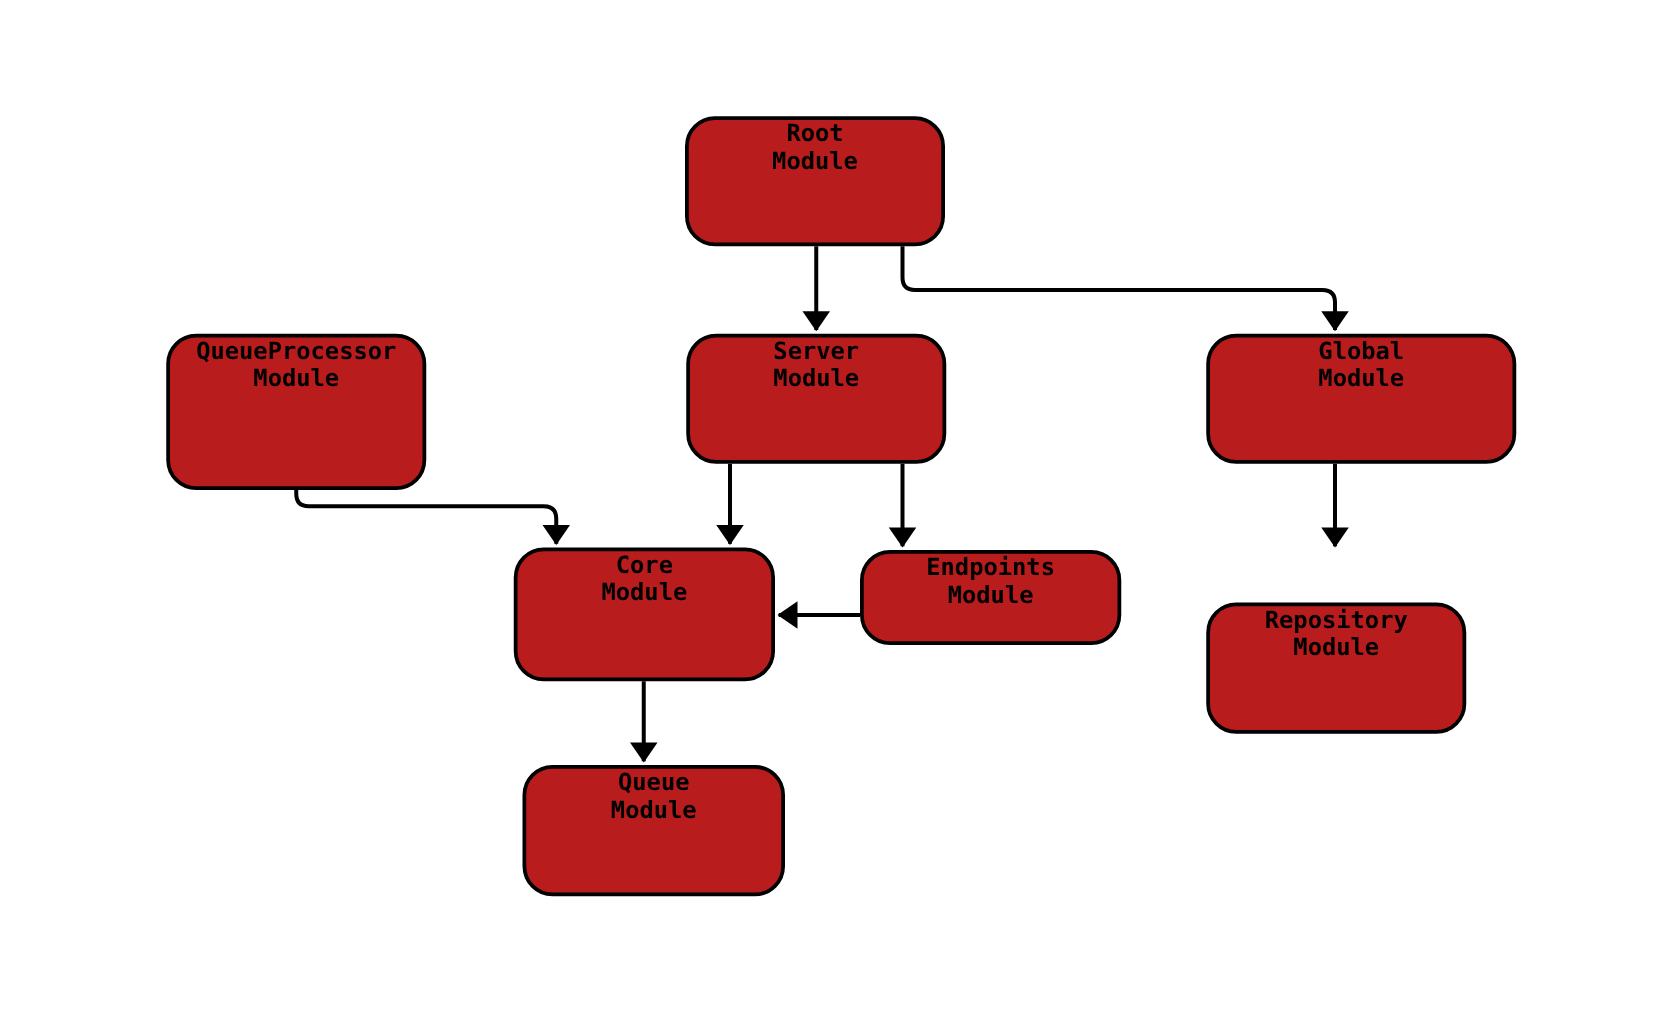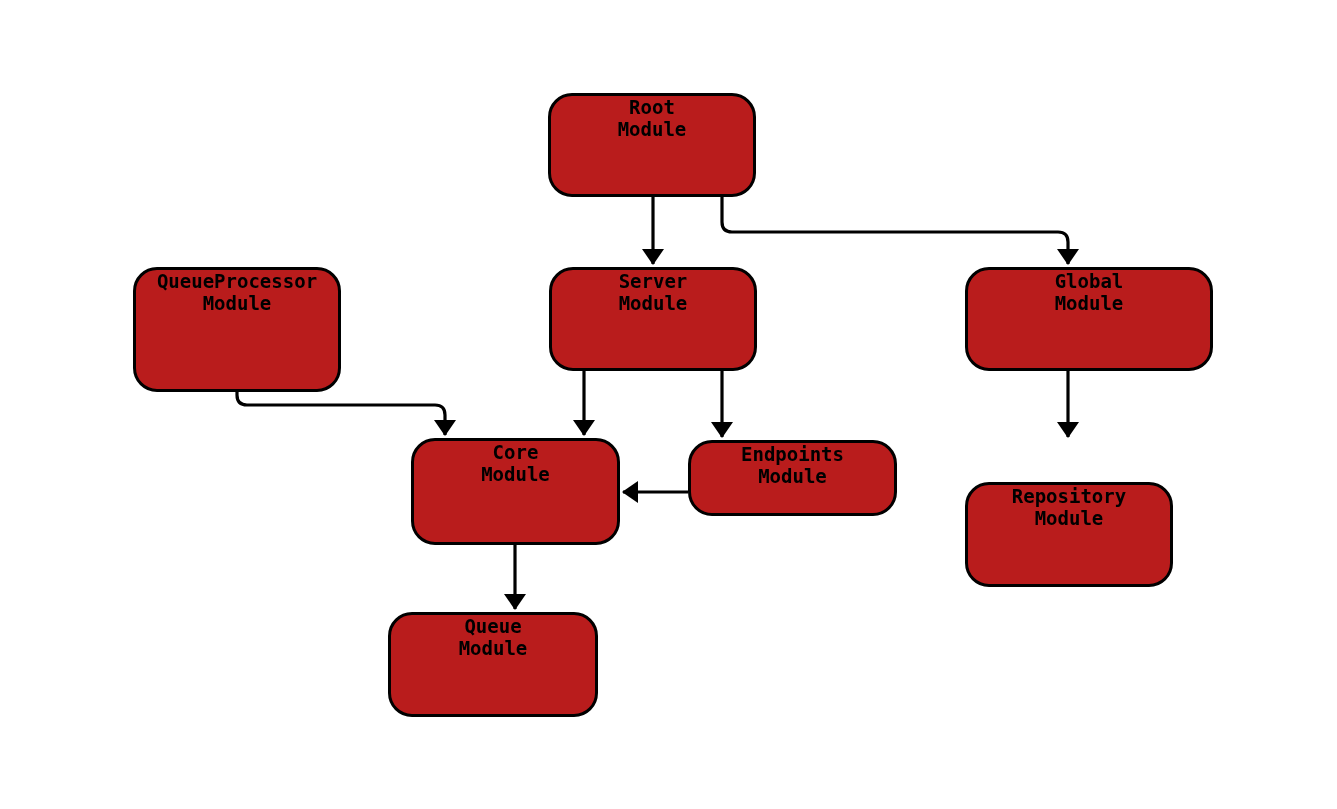--- a/index.html
+++ b/index.html
@@ -86,18 +86,18 @@
 Module</div>
       </div>
       <div class="node" style="left: 688px; top: 440px; width: 209px; height: 76px;">
         <div class="node-label">Endpoints
 Module</div>
       </div>
       <div class="node" style="left: 965px; top: 440px; width: 208px; height: 105px; margin-top: 42px;">
         <div class="node-label">Repository
 Module</div>
       </div>
-      <div class="node" style="left: 388px; top: 612px; width: 210px; height: 105px;">
+      <div class="node" style="left: 418px; top: 612px; width: 210px; height: 105px;">
         <div class="node-label">Queue
 Module</div>
       </div>
     </div>
 </div>
 
 </body></html>

